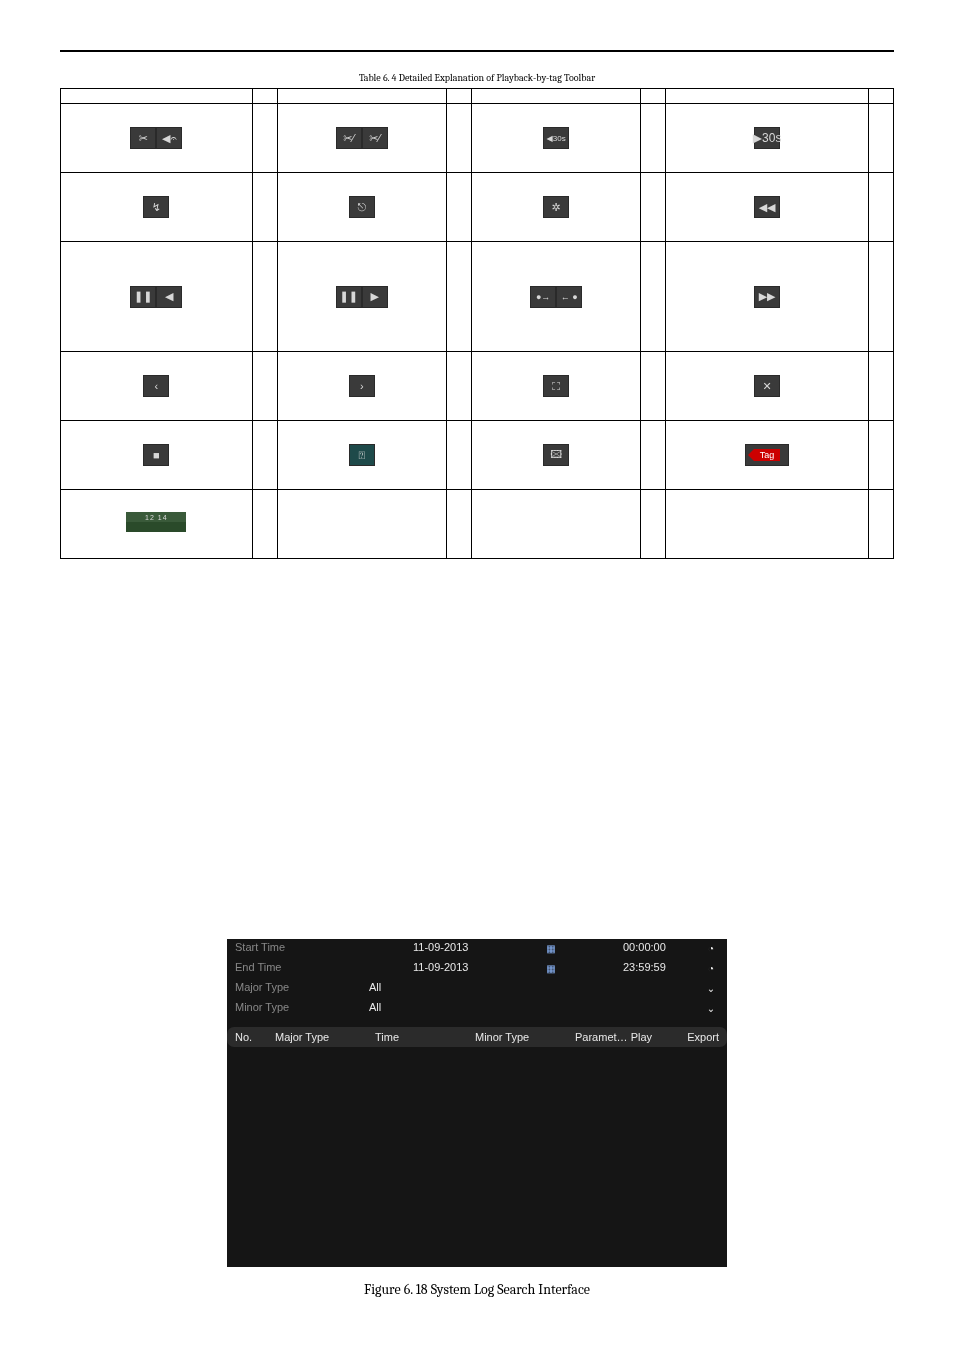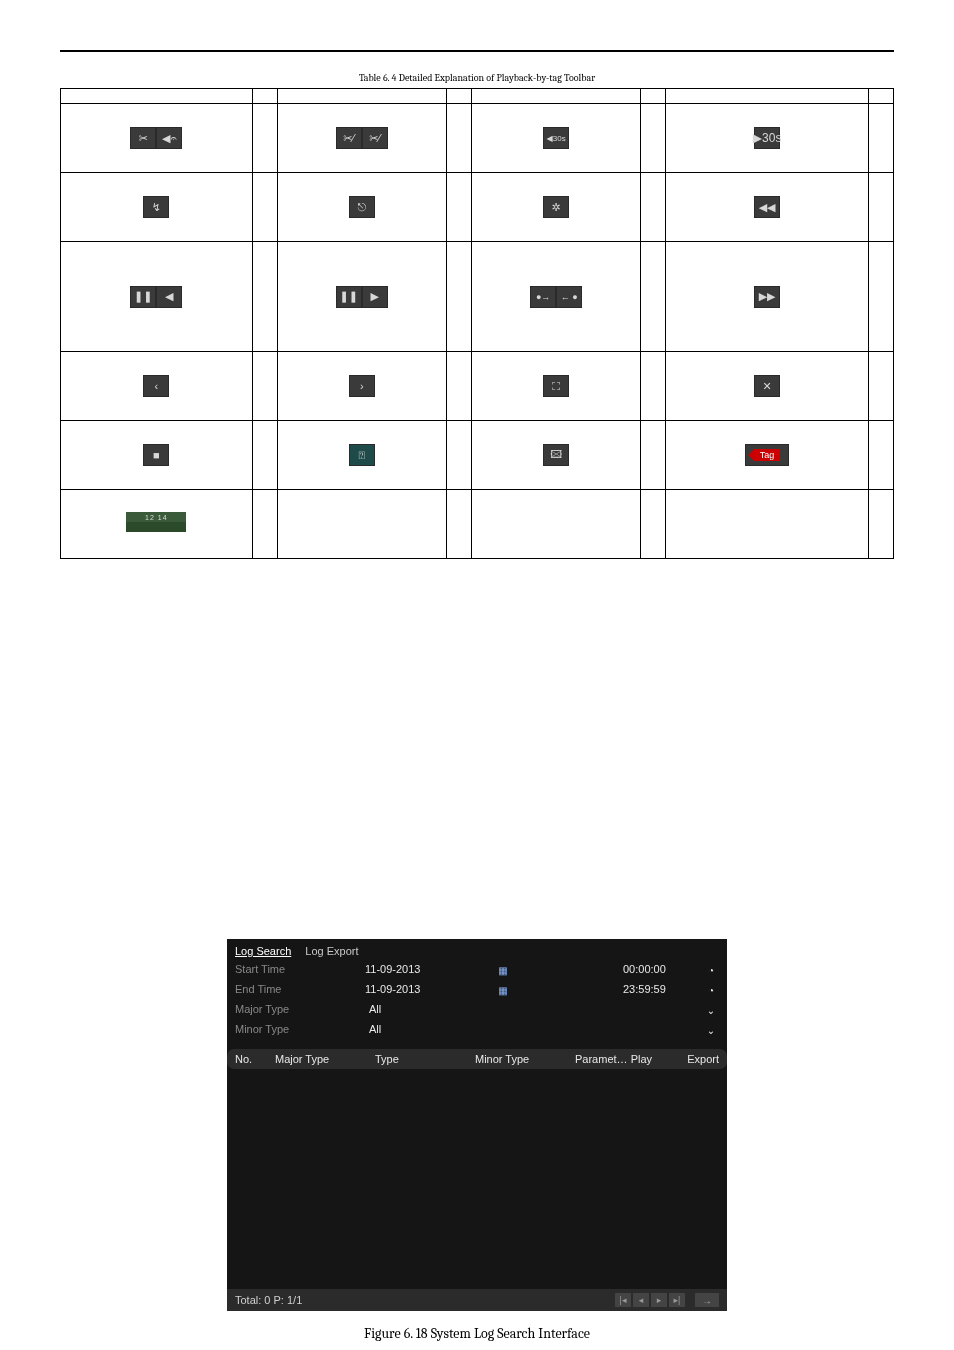--- a/index.html
+++ b/index.html
@@ -97,21 +97,21 @@
     display:flex;
     gap:14px;
     padding:6px 8px 4px 8px;
   }
   .log-tabs span{cursor:default;}
   .log-tabs .active{color:#fff;text-decoration:underline;}
   .log-form{padding:2px 8px 6px 8px;}
   .log-row{display:flex;align-items:flex-start;height:20px;}
   .log-label{width:130px;color:#888;}
   .log-val{flex:1;color:#e8e8e8;padding-left:4px;}
-  .log-date{width:130px;color:#e8e8e8;}
+  .log-date{width:130px;color:#e8e8e8;margin-left:48px;}
   .log-time{width:80px;color:#e8e8e8;}
   .cal-ico, .clk-ico, .dd-ico{
     width:16px;height:14px;display:inline-flex;align-items:center;justify-content:center;
     font-size:10px;color:#e8e8e8;
   }
   .cal-ico{color:#8ab4f8;}
   .log-header{
     display:flex;background:#2b2b2b;color:#e8e8e8;
     padding:4px 8px;font-size:11px;border-radius:7px;
   }
@@ -239,24 +239,20 @@
           <td></td>
           <td></td>
           <td></td>
           <td></td>
     </tr>
   </tbody>
     </table>
 
   <div class="log-panel-wrap">
     <div class="log-panel">
-      <div class="log-tabs">
-        <span class="active">Log Search</span>
-        <span>Log Export</span>
-      </div>
       <div class="log-form">
         <div class="log-row">
           <div class="log-label">Start Time</div>
           <div class="log-date">11-09-2013</div>
           <span class="cal-ico">▦</span>
           <div style="flex:1"></div>
           <div class="log-time">00:00:00</div>
           <span class="clk-ico">◔</span>
         </div>
         <div class="log-row">
@@ -274,35 +270,23 @@
         </div>
         <div class="log-row">
           <div class="log-label">Minor Type</div>
           <div class="log-val">All</div>
           <span class="dd-ico">⌄</span>
         </div>
       </div>
       <div class="log-header">
         <div class="lh-no">No.</div>
         <div class="lh-major">Major Type</div>
-        <div class="lh-time">Type</div>
+        <div class="lh-time">Time</div>
         <div class="lh-minor">Minor Type</div>
         <div class="lh-param">Paramet… Play</div>
         <div class="lh-det">Export</div>
       </div>
       <div class="log-body"></div>
-      <div class="log-footer">
-        <span>Total: 0  P: 1/1</span>
-        <span style="display:flex;align-items:center">
-          <span class="pager">
-            <span>|◂</span>
-            <span>◂</span>
-            <span>▸</span>
-            <span>▸|</span>
-          </span>
-          <span class="go-btn">→</span>
-        </span>
-      </div>
     </div>
   </div>
 
   <div class="fig-caption">Figure 6. 18 System Log Search Interface</div>
 </div>
 
 </body></html>

